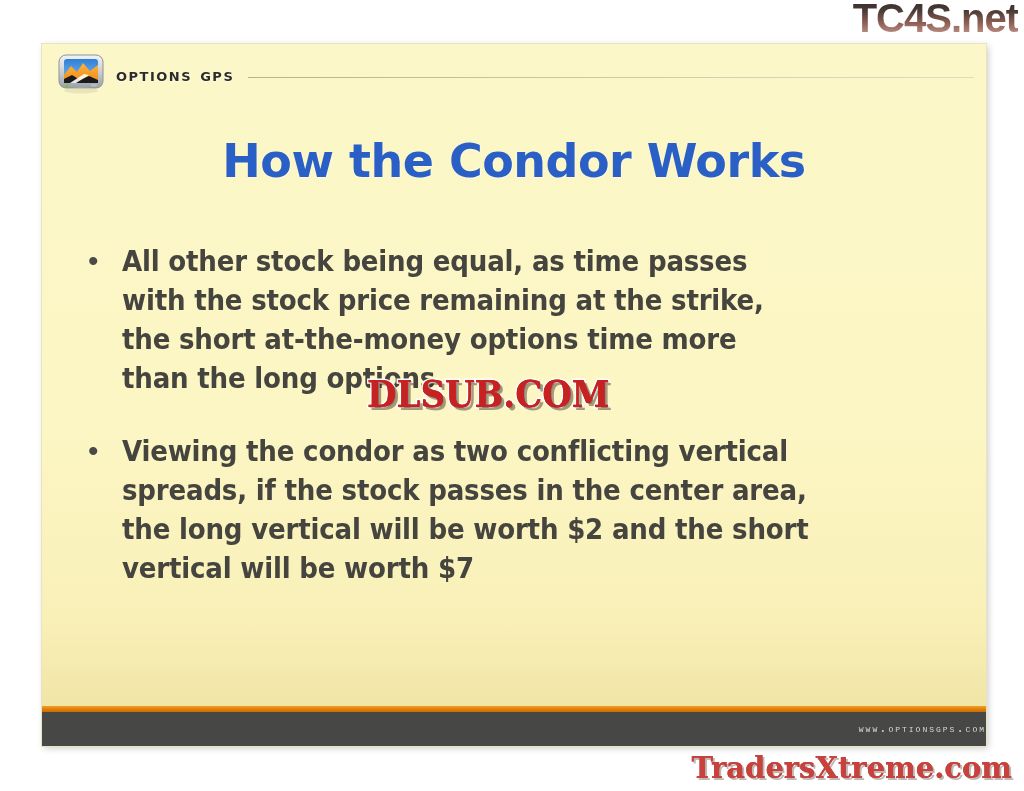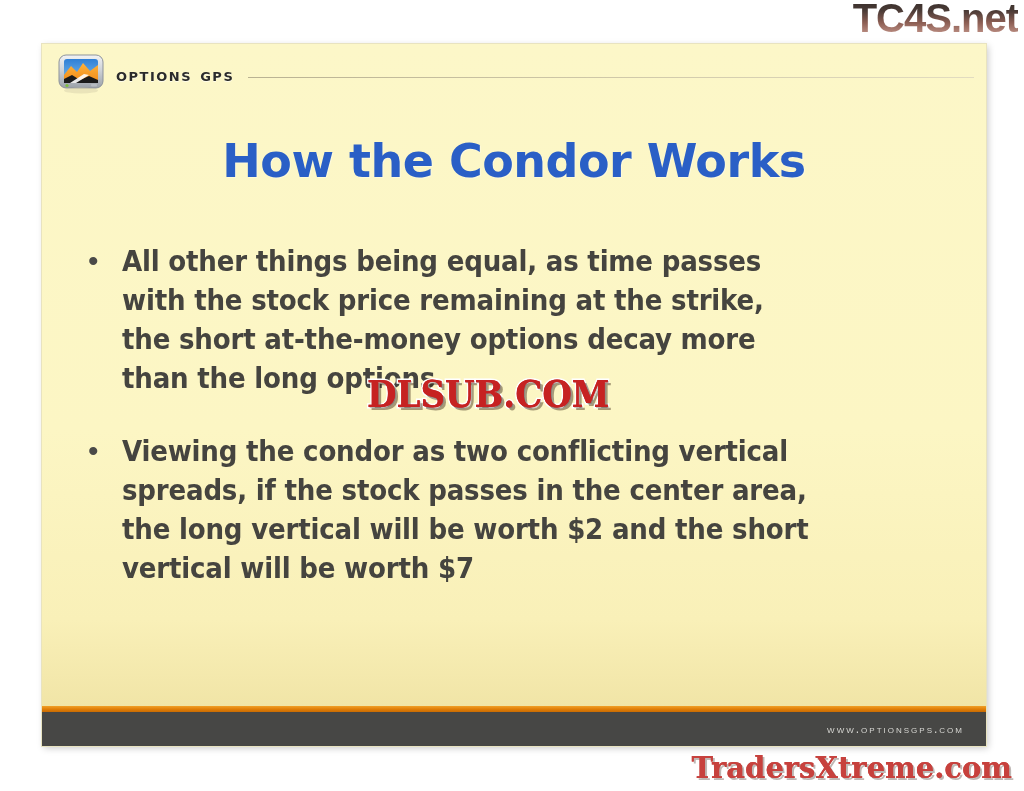--- a/index.html
+++ b/index.html
@@ -182,27 +182,26 @@
     left: 0;
     right: 0;
     bottom: 0;
     height: 34px;
     background: #474745;
     display: flex;
     align-items: center;
     justify-content: flex-end;
   }
   #footer-url {
-    font-family: Liberation Sans, sans-serif;
+    font-family: Liberation Mono, monospace;
     font-size: 12px;
     letter-spacing: 2px;
     color: #d8d8d4;
     font-variant: small-caps;
     text-transform: lowercase;
-    margin-right: 22px;
     white-space: nowrap;
   }
 
   
   #tx-watermark {
     position: absolute;
     right: 12px;
     bottom: 6px;
     font-family: "DejaVu Serif", serif;
     font-weight: bold;
@@ -269,23 +268,23 @@
     <div id="brand-rule"></div>
   </div>
 
   <div id="slide-title">How the Condor Works</div>
 
   <div id="bullet-list">
 
     <div class="bullet-item">
       <div class="bullet-marker">•</div>
       <div class="bullet-text">
-        <span class="line">All other things being equal, as time passes</span>
+        <span class="line">All other stock being equal, as time passes</span>
         <span class="line">with the stock price remaining at the strike,</span>
-        <span class="line">the short at-the-money options decay more</span>
+        <span class="line">the short at-the-money options time more</span>
         <span class="line">than the long options</span>
       </div>
     </div>
 
     <div class="bullet-item">
       <div class="bullet-marker">•</div>
       <div class="bullet-text">
         <span class="line">Viewing the condor as two conflicting vertical</span>
         <span class="line">spreads, if the stock passes in the center area,</span>
         <span class="line">the long vertical will be worth $2 and the short</span>

